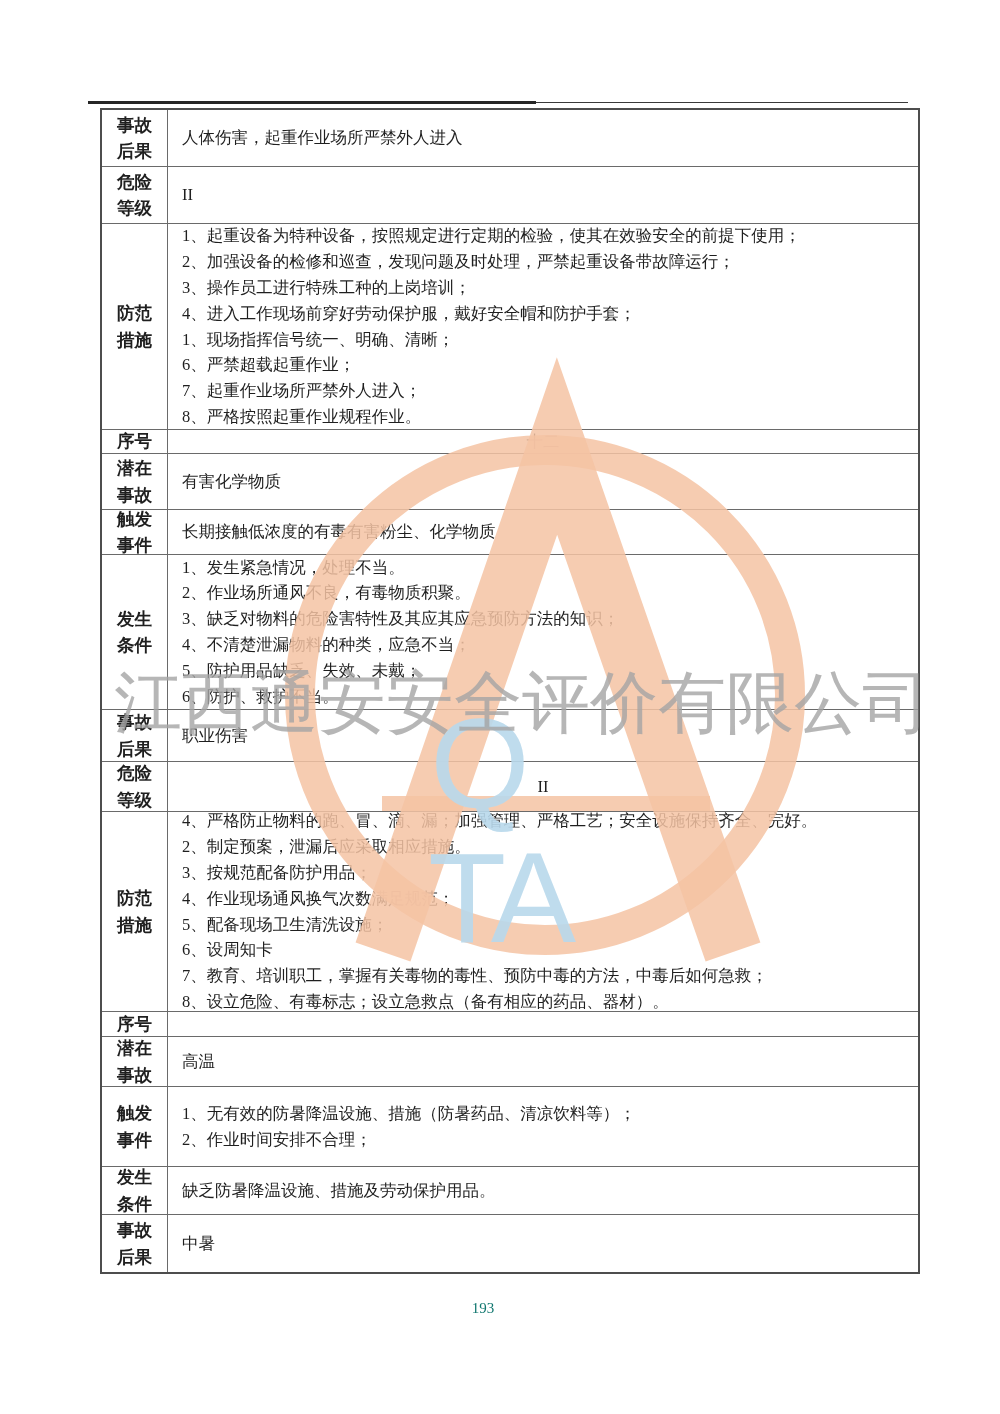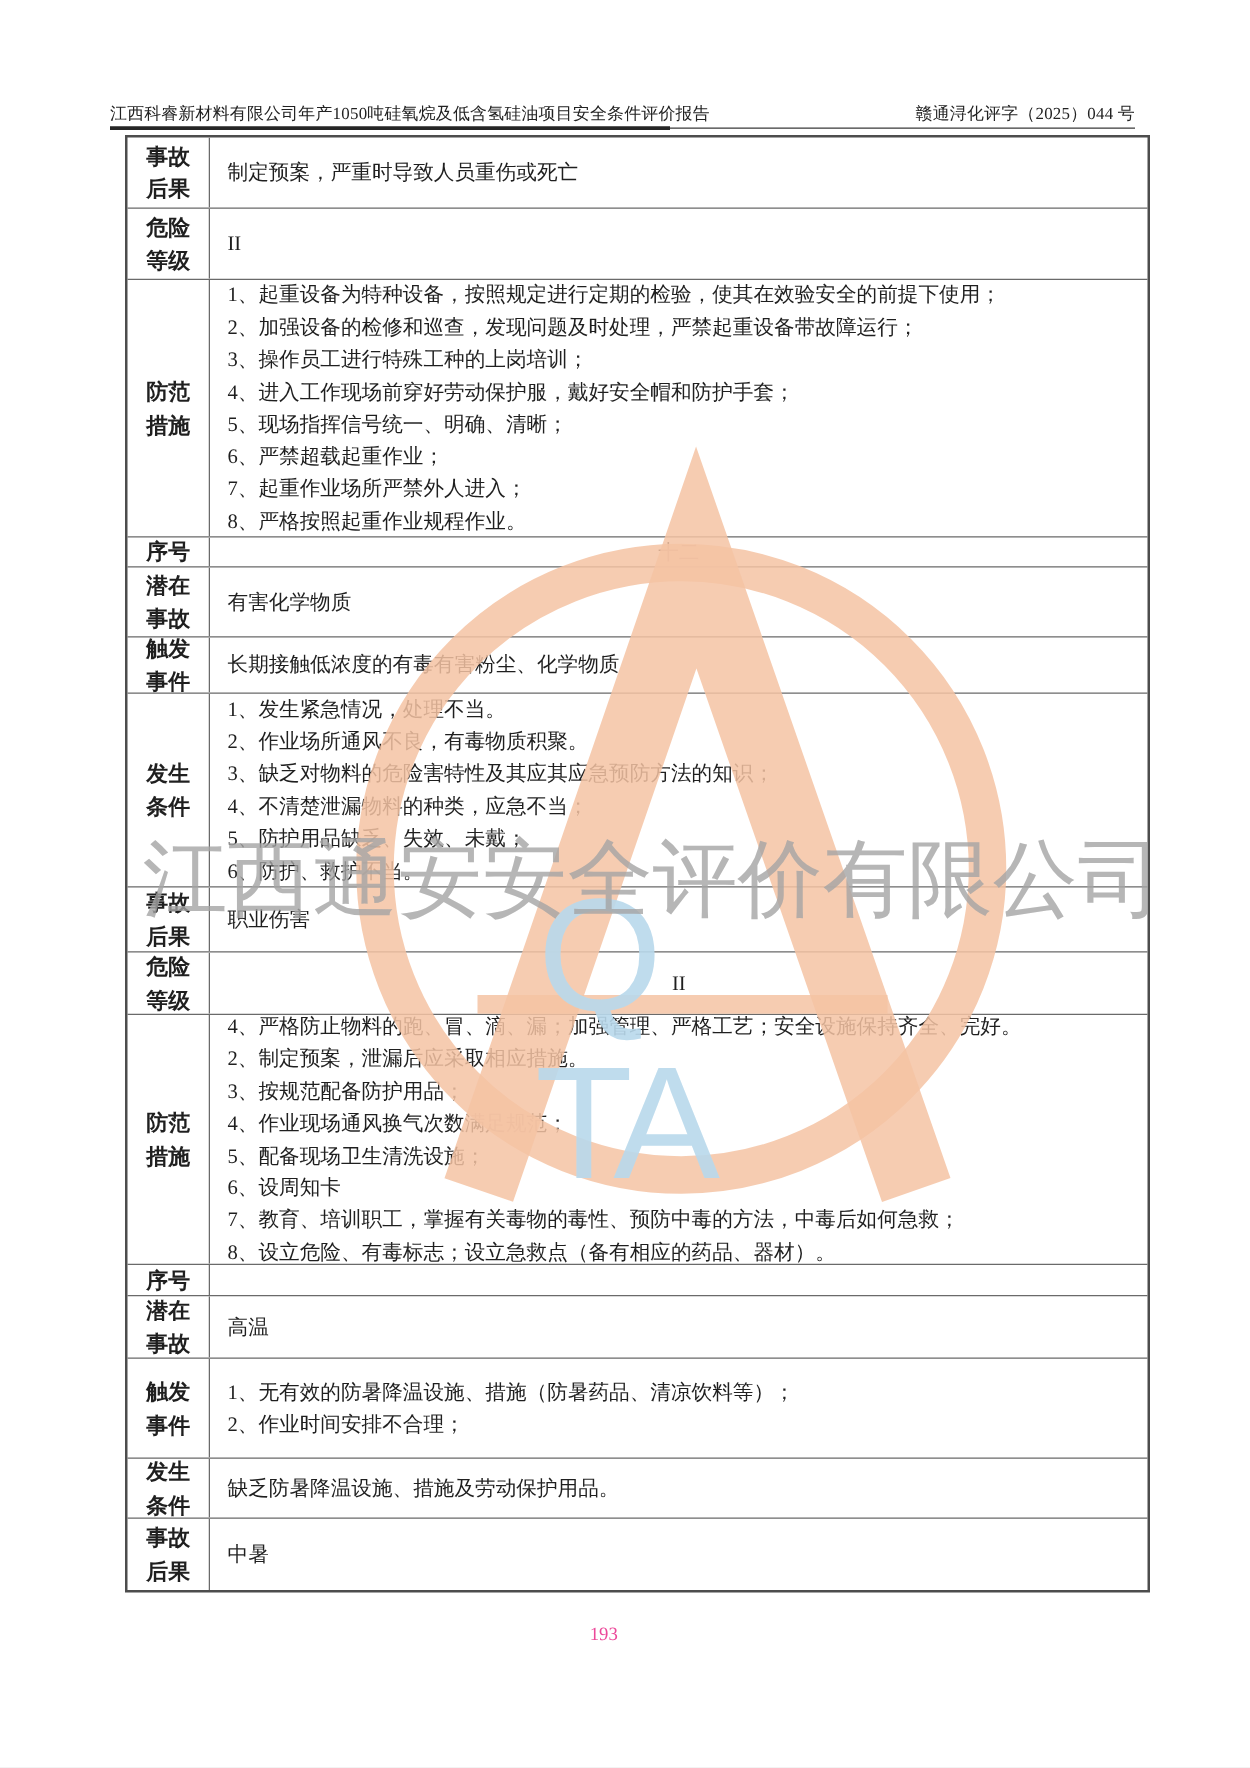--- a/index.html
+++ b/index.html
@@ -45,62 +45,58 @@
   .tcontent.center{align-items:center;padding:1px 0;}
   .tline{line-height:25.8px;white-space:nowrap;}
   
   .watermark{
     position:absolute;left:0;top:0;width:1000px;height:1414px;
     z-index:3;pointer-events:none;
   }
   
   .footer{
     position:absolute;left:88px;top:1300px;width:790px;
-    text-align:center;font-size:15px;color:#ec4899;z-index:1;
+    text-align:center;font-size:15px;color:#0f766e;z-index:1;
   }
 </style>
 </head>
 <body>
 
 <div class="page">
 
-  <div class="header">
-    <span>江西科睿新材料有限公司年产1050吨硅氧烷及低含氢硅油项目安全条件评价报告</span>
-    <span>赣通浔化评字（2025）044 号</span>
-  </div>
   <div class="rule-main"></div>
   <div class="rule-thick"></div>
 
   <div class="rtable" id="risk-table">
       <div class="trow" style="height: 57px;">
         <div class="tlabel">
           <span>事故后果</span>
         </div>
         <div class="tcontent">
-          <div class="tline">制定预案，严重时导致人员重伤或死亡</div>
+          <div class="tline">人体伤害，起重作业场所严禁外人进入</div>
         </div>
       </div>
       <div class="trow" style="height: 57px;">
         <div class="tlabel">
           <span>危险等级</span>
         </div>
         <div class="tcontent">
           <div class="tline">II</div>
         </div>
       </div>
       <div class="trow" style="height: 206px;">
         <div class="tlabel">
           <span>防范措施</span>
         </div>
         <div class="tcontent">
           <div class="tline">1、起重设备为特种设备，按照规定进行定期的检验，使其在效验安全的前提下使用；</div>
           <div class="tline">2、加强设备的检修和巡查，发现问题及时处理，严禁起重设备带故障运行；</div>
           <div class="tline">3、操作员工进行特殊工种的上岗培训；</div>
           <div class="tline">4、进入工作现场前穿好劳动保护服，戴好安全帽和防护手套；</div>
-          <div class="tline">5、现场指挥信号统一、明确、清晰；</div>
+          <div class="tline">1、现场指挥信号统一、明确、清晰；</div>
           <div class="tline">6、严禁超载起重作业；</div>
           <div class="tline">7、起重作业场所严禁外人进入；</div>
           <div class="tline">8、严格按照起重作业规程作业。</div>
         </div>
       </div>
       <div class="trow" style="height: 24px;">
         <div class="tlabel">
           <span>序号</span>
         </div>
         <div class="tcontent center">

